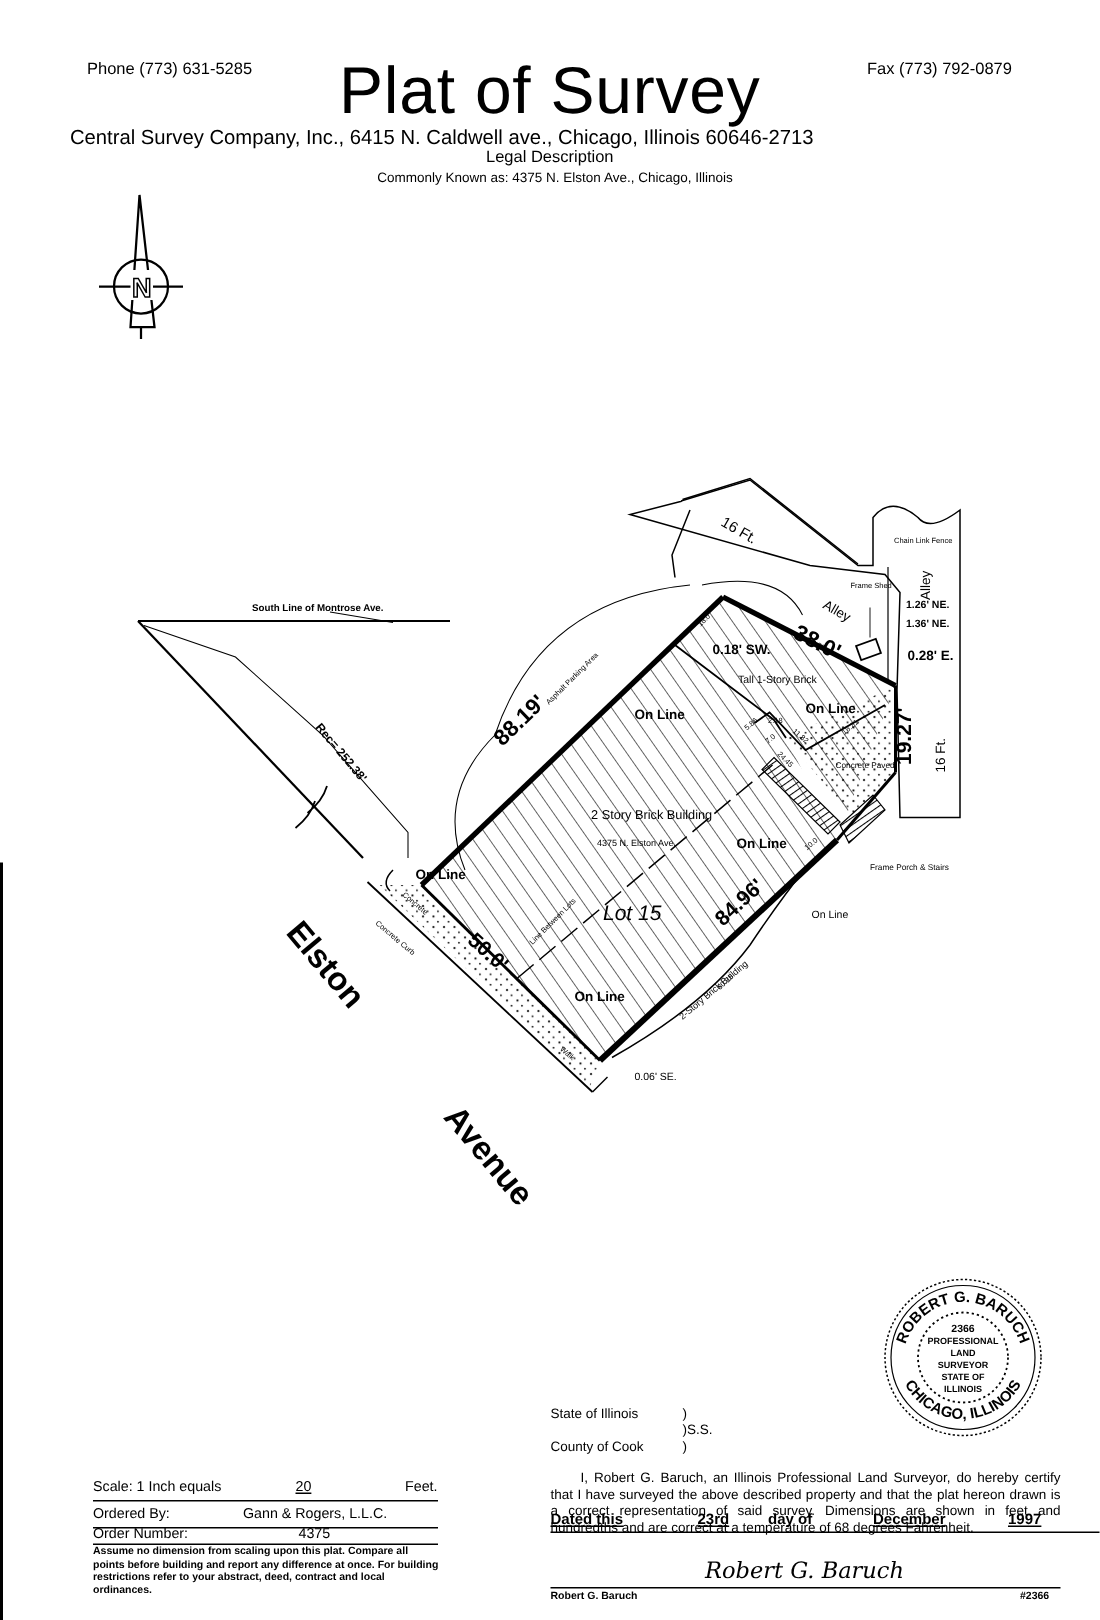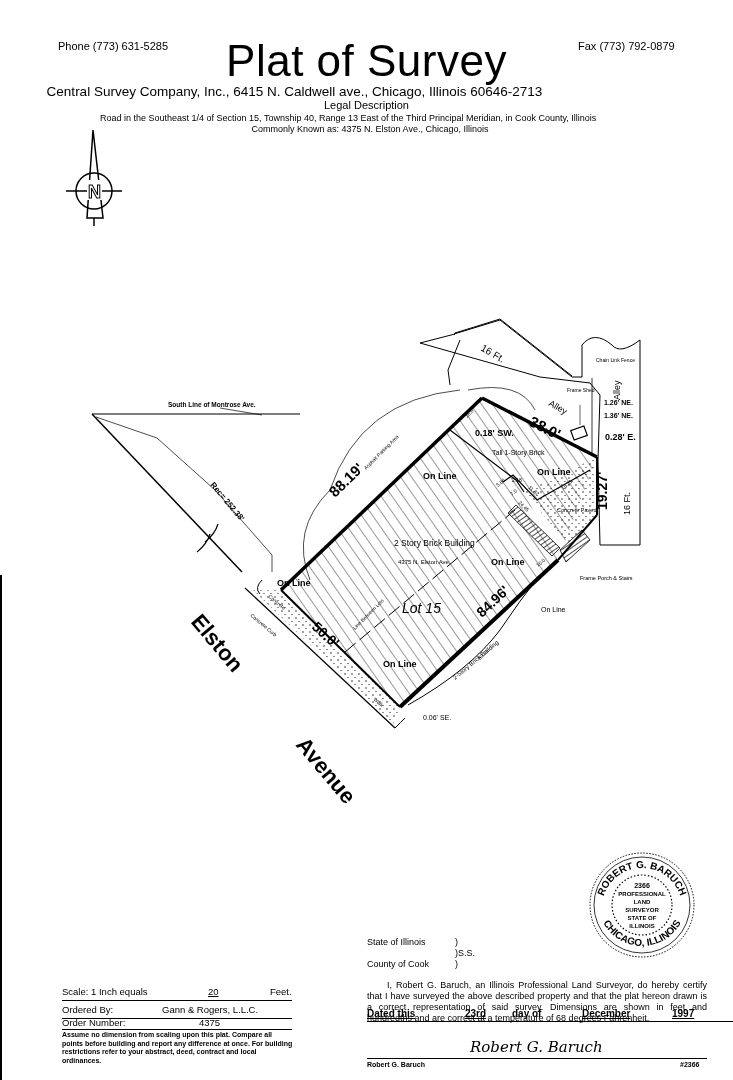--- a/index.html
+++ b/index.html
@@ -27,21 +27,20 @@
 </style>
 </head>
 <body>
 
 <div class="abs hdr-side" style="left:58px;">Phone (773) 631-5285</div>
 <div class="abs hdr-side" style="left:578px;">Fax (773) 792-0879</div>
 <div class="abs title">Plat of Survey</div>
 <div class="abs company">Central Survey Company, Inc., 6415 N. Caldwell ave., Chicago, Illinois 60646-2713</div>
 <div class="abs legal-h">Legal  Description</div>
 <div class="abs legal">
-  <span class="l2">Road in the Southeast 1/4 of Section 15, Township 40, Range 13  East of the Third Principal Meridian, in Cook County, Illinois</span>
   <span>Commonly Known as: 4375 N. Elston Ave., Chicago, Illinois</span>
 </div>
 
 <svg class="abs" style="left:60px;top:128px;" width="70" height="100" viewBox="0 0 70 100">
   <polygon points="33,2 27,90 43,90" fill="none" stroke="#000" stroke-width="1.5"></polygon>
   <circle cx="34" cy="63" r="18" fill="none" stroke="#000" stroke-width="1.5"></circle>
   <line x1="6" y1="63" x2="62" y2="63" stroke="#000" stroke-width="1.5"></line>
   <line x1="34" y1="90" x2="34" y2="98" stroke="#000" stroke-width="1.5"></line>
   <rect x="27" y="52" width="15" height="20" fill="#fff"></rect>
   <text x="34.5" y="70" text-anchor="middle" font-size="18" font-weight="bold" fill="#fff" stroke="#000" stroke-width="1">N</text>
@@ -200,21 +199,21 @@
   <span style="left:305px;text-decoration:underline;">1997</span>
 </div>
 <div class="abs" style="left:470px;top:1038px;font-family:'DejaVu Serif',serif;font-style:italic;font-size:15px;">Robert G. Baruch</div>
 <div class="abs sig-line"></div>
 <div class="abs sig-name">Robert G. Baruch</div>
 <div class="abs sig-num">#2366</div>
 
 <div class="abs left-block" style="top:986px;">
   <div class="uline">
     <span style="left:0;">Scale: 1 Inch equals</span>
-    <span style="left:146px;text-decoration:underline;">20</span>
+    <span style="left:135px;text-decoration:underline;">20</span>
     <span style="left:208px;">Feet.</span>
   </div>
 </div>
 <div class="abs left-block" style="top:1004px;">
   <div class="uline">
     <span style="left:0;">Ordered By:</span>
     <span style="left:100px;">Gann &amp; Rogers, L.L.C.</span>
   </div>
 </div>
 <div class="abs left-block" style="top:1019px;">

